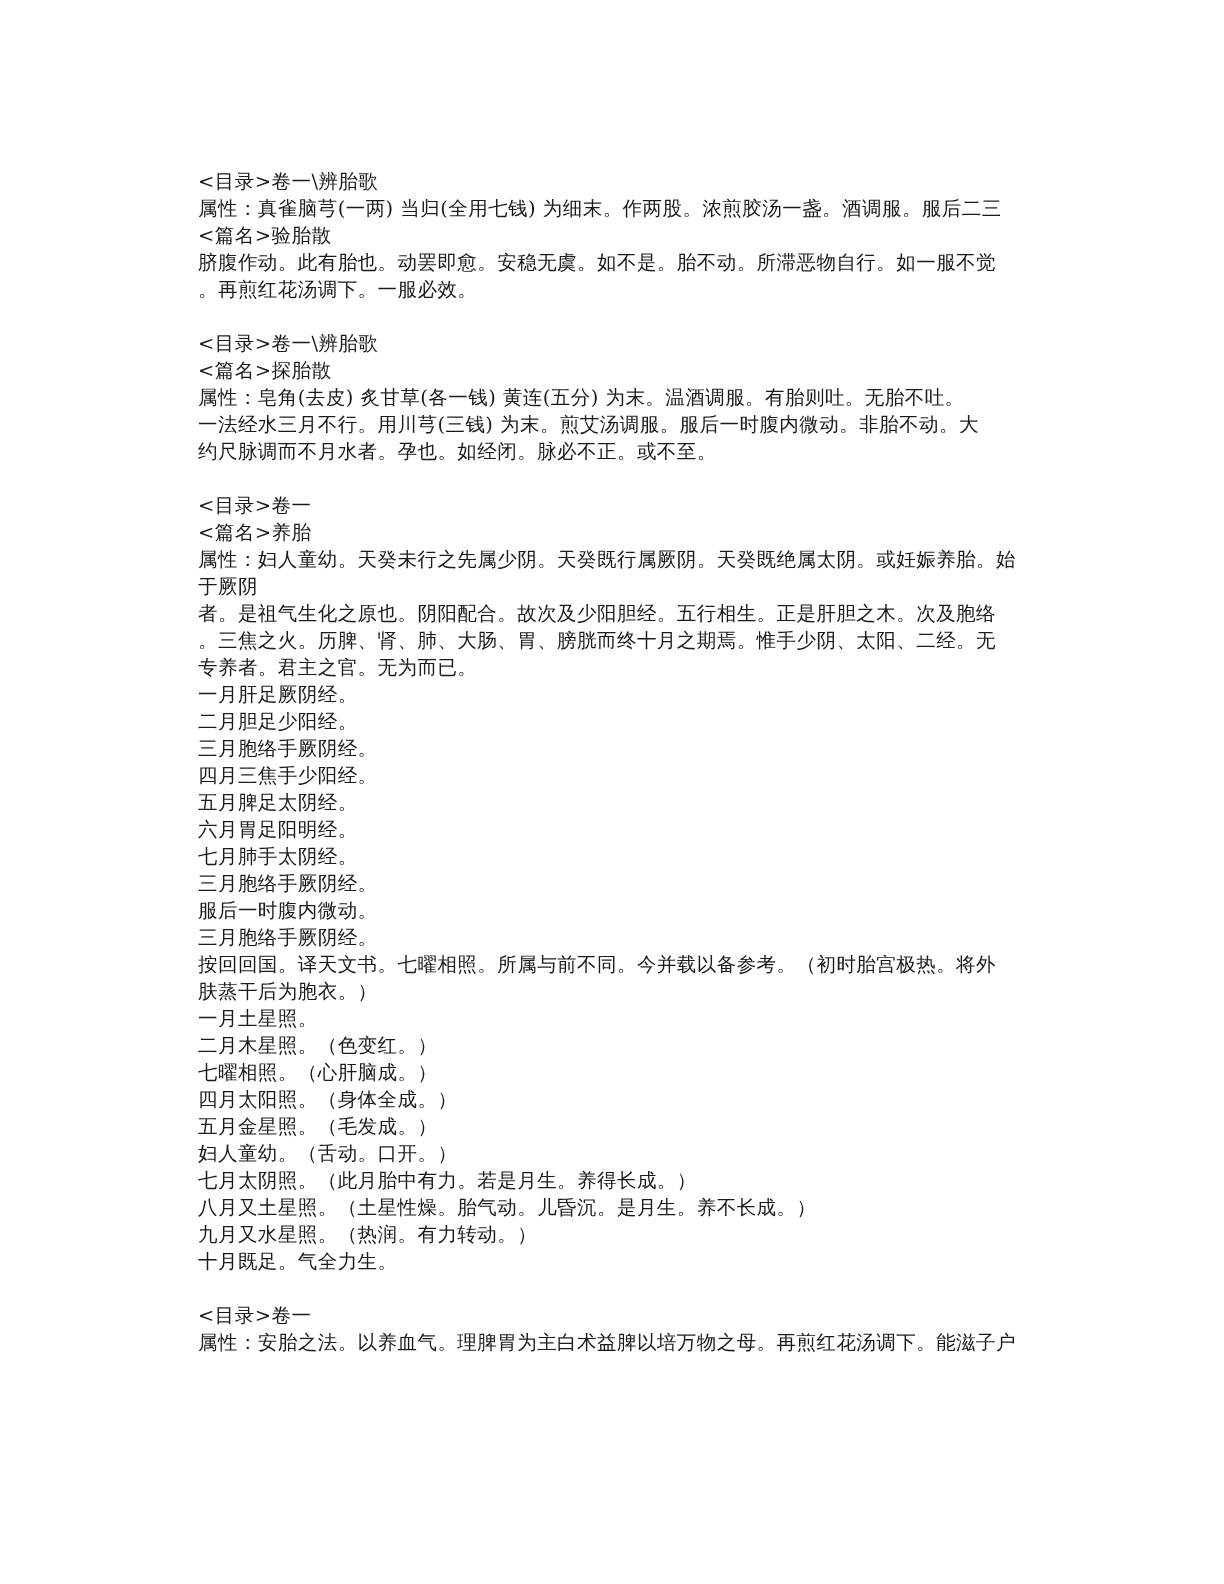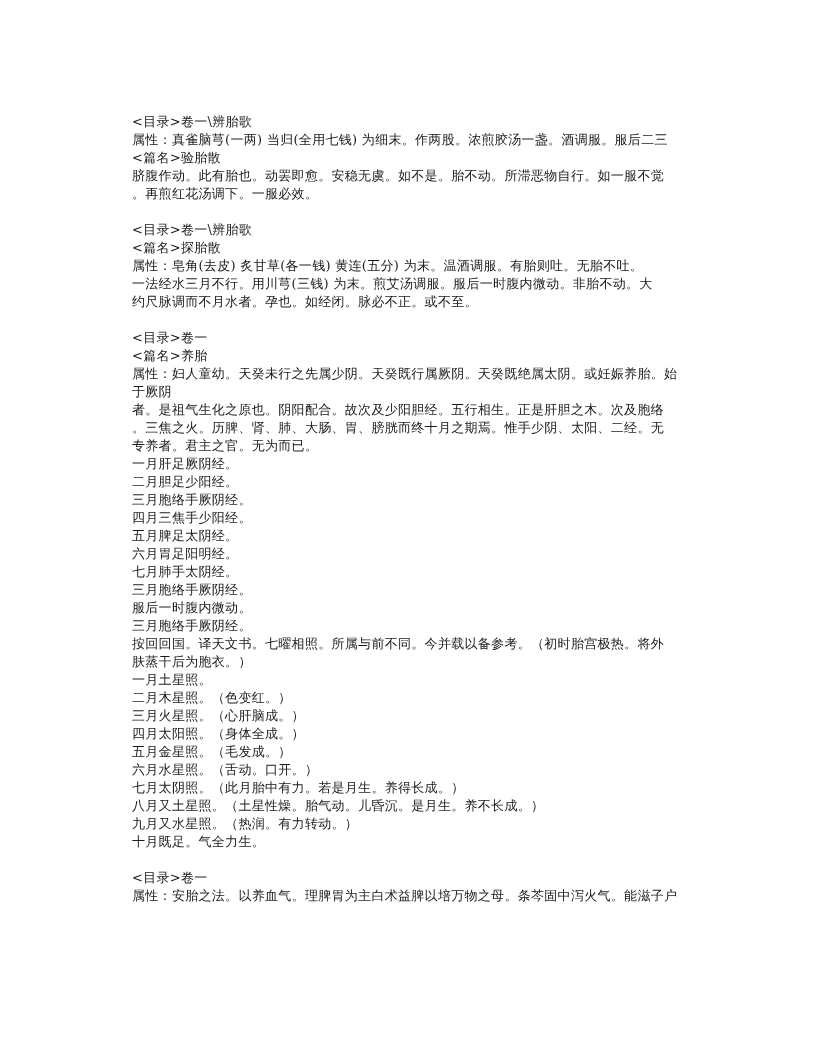--- a/index.html
+++ b/index.html
@@ -70,29 +70,29 @@
     <div class="line">五月脾足太阴经。</div>
     <div class="line">六月胃足阳明经。</div>
     <div class="line">七月肺手太阴经。</div>
     <div class="line">三月胞络手厥阴经。</div>
     <div class="line">服后一时腹内微动。</div>
     <div class="line">三月胞络手厥阴经。</div>
     <div class="line">按回回国。译天文书。七曜相照。所属与前不同。今并载以备参考。（初时胎宫极热。将外</div>
     <div class="line">肤蒸干后为胞衣。）</div>
     <div class="line">一月土星照。</div>
     <div class="line">二月木星照。（色变红。）</div>
-    <div class="line">三月火星照。（心肝脑成。）</div>
+    <div class="line">七曜相照。（心肝脑成。）</div>
     <div class="line">四月太阳照。（身体全成。）</div>
     <div class="line">五月金星照。（毛发成。）</div>
-    <div class="line">六月水星照。（舌动。口开。）</div>
+    <div class="line">妇人童幼。（舌动。口开。）</div>
     <div class="line">七月太阴照。（此月胎中有力。若是月生。养得长成。）</div>
     <div class="line">八月又土星照。（土星性燥。胎气动。儿昏沉。是月生。养不长成。）</div>
     <div class="line">九月又水星照。（热润。有力转动。）</div>
     <div class="line">十月既足。气全力生。</div>
   </div>
   <div class="blank"></div>
 
   <div>
     <div class="line">&lt;目录&gt;卷一</div>
-    <div class="line">属性：安胎之法。以养血气。理脾胃为主白术益脾以培万物之母。条芩固中泻火气。能滋子户</div>
+    <div class="line">属性：安胎之法。以养血气。理脾胃为主白术益脾以培万物之母。再煎红花汤调下。能滋子户</div>
   </div>
 
 </div>
 
 </body></html>

